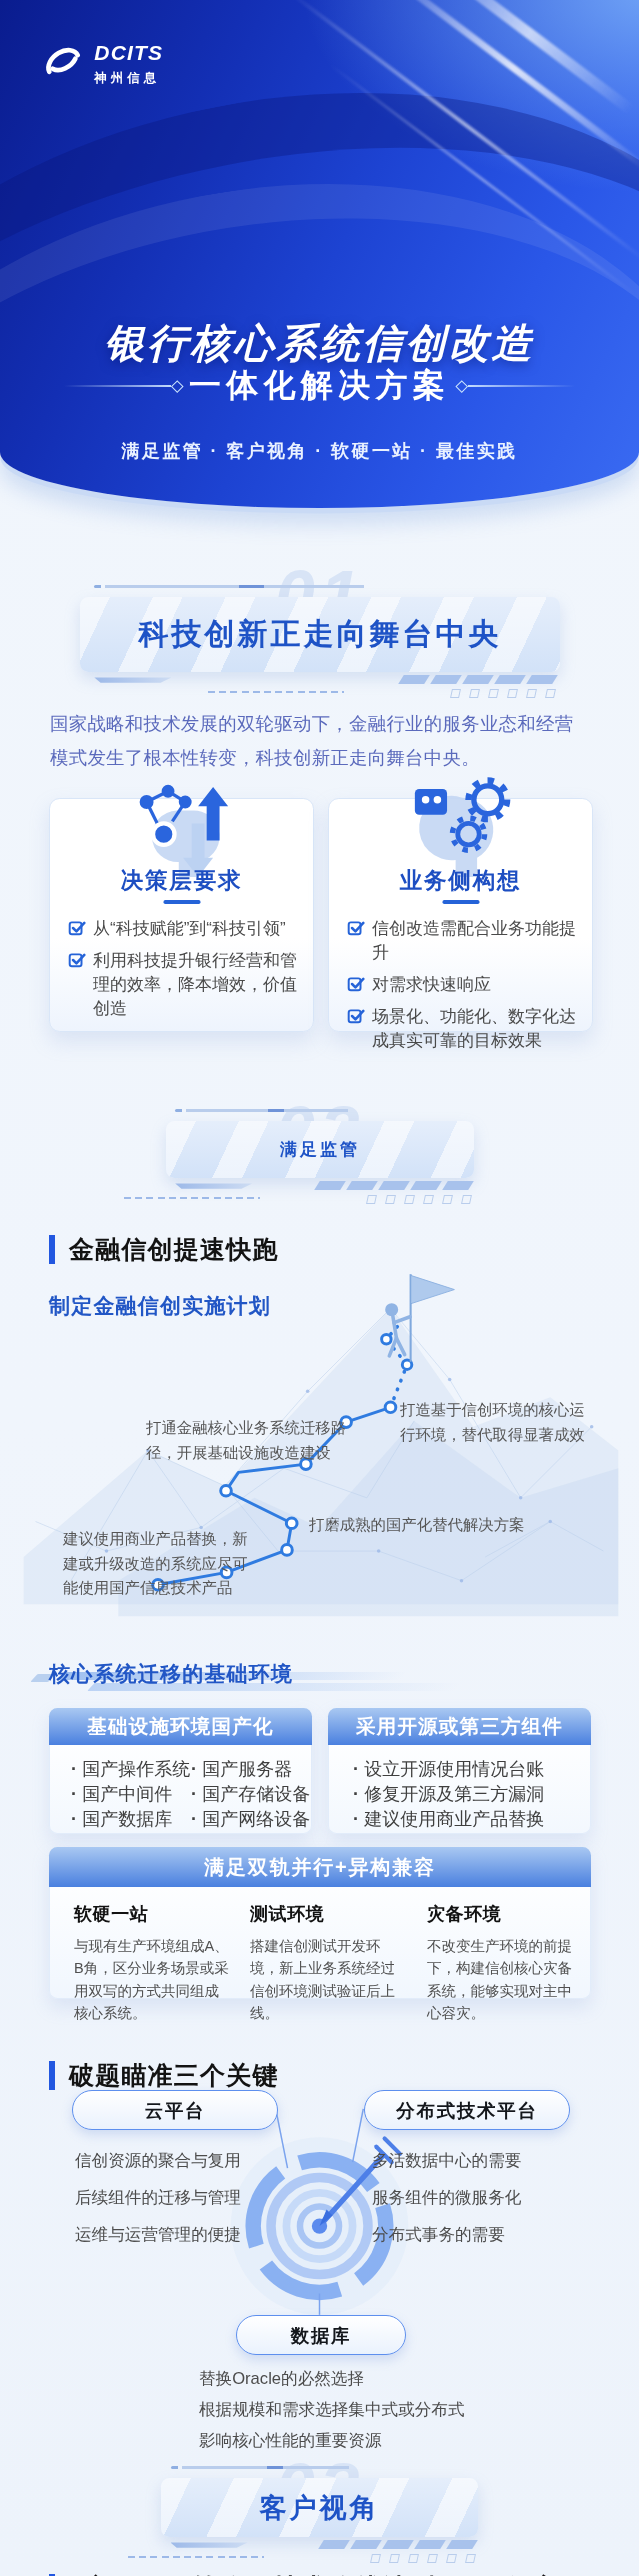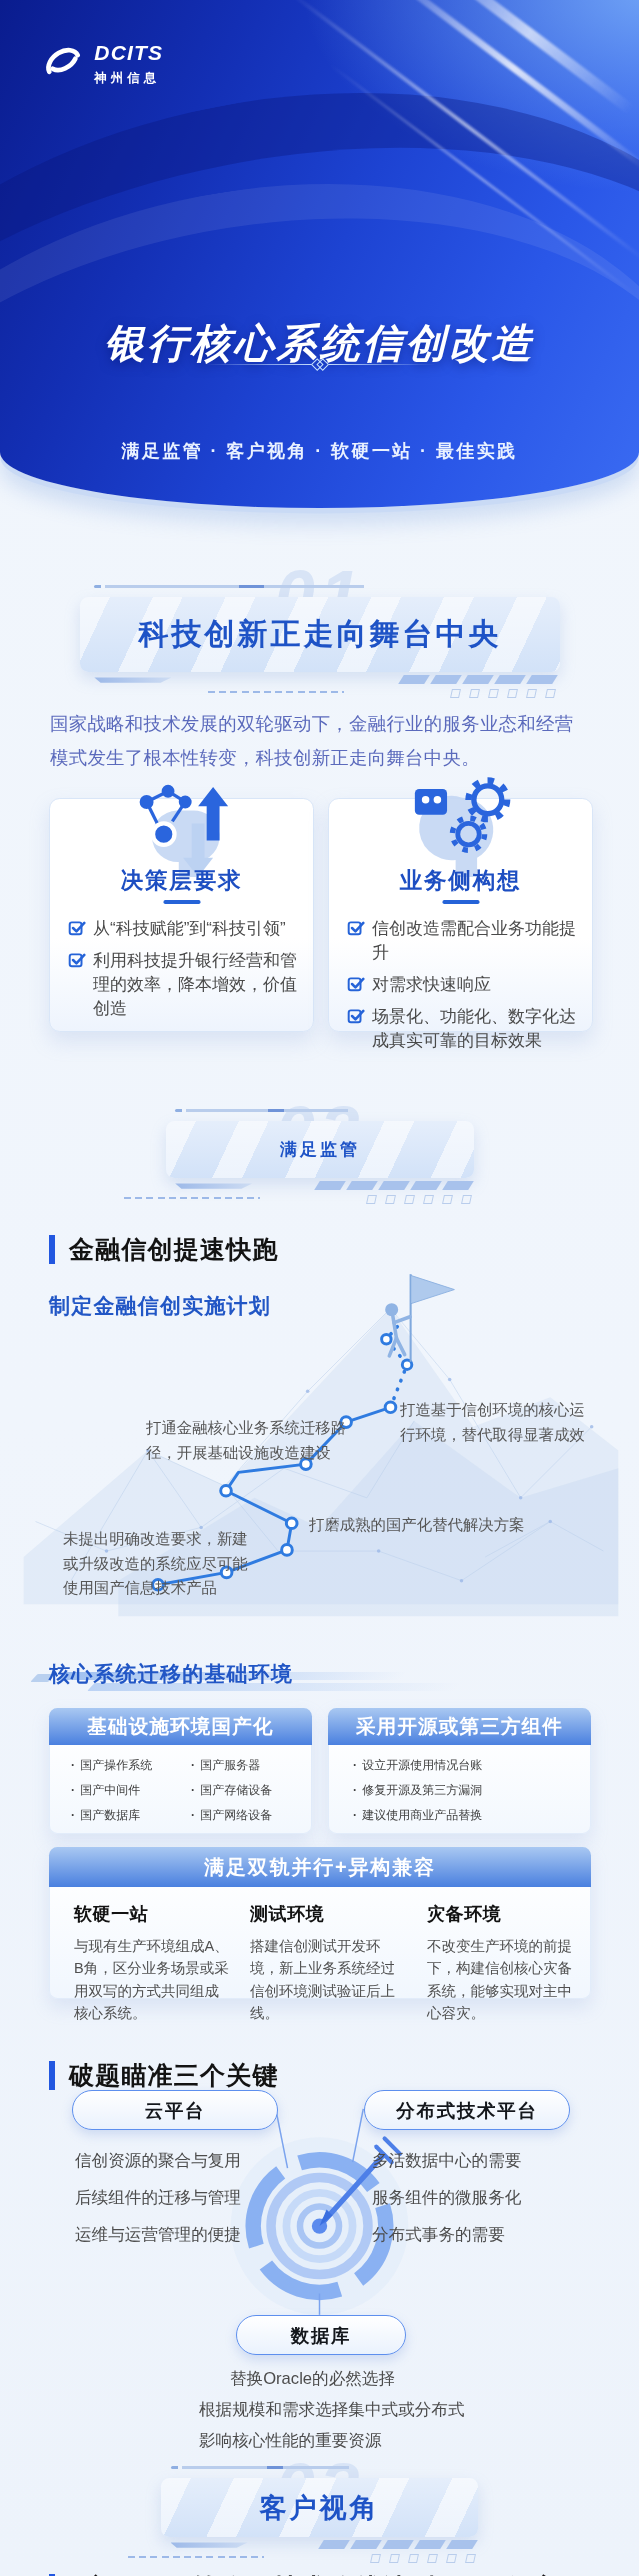--- a/index.html
+++ b/index.html
@@ -74,21 +74,21 @@
   .streaks .st2{left:57px;top:10.7px;width:367px;opacity:.65;}
   .streaks .st3{left:0;top:2.4px;width:18px;background:#b9d0ef;}
   
   .chart-label{position:absolute;font-size:15.4px;line-height:1.6;color:#565656;z-index:2;}
   
   .env-card{position:absolute;width:263px;border-radius:8.3px;z-index:2;box-shadow:0 8.3px 16.6px rgba(150,175,225,.22);}
   .env-head{height:37px;border-radius:8.3px 8.3px 0 0;background:linear-gradient(180deg,#a9c8f2,#4a80df);
             display:flex;align-items:center;justify-content:center;font-size:19.5px;font-weight:900;color:#fff;letter-spacing:1.2px;}
   .env-body{position:relative;height:88px;border:1.2px solid #e2ecfa;border-top:none;border-radius:0 0 8.3px 8.3px;
             background:linear-gradient(180deg,#fdfeff,#f3f8fe);}
-  .env-li{position:absolute;font-size:12px;color:#3f3f3f;white-space:nowrap;}
+  .env-li{position:absolute;font-size:18px;color:#3f3f3f;white-space:nowrap;}
   .env-li::before{content:"·";font-weight:900;margin-right:5.3px;}
   
   .dual-card{position:absolute;left:49px;top:1847px;width:542px;z-index:2;box-shadow:0 8.3px 16.6px rgba(150,175,225,.22);border-radius:8.3px;}
   .dual-head{height:40px;border-radius:8.3px 8.3px 0 0;background:linear-gradient(180deg,#a9c8f2,#4a80df);
              display:flex;align-items:center;justify-content:center;font-size:20px;font-weight:900;color:#fff;letter-spacing:1.8px;}
   .dual-body{position:relative;height:111px;border:1.2px solid #e2ecfa;border-top:none;border-radius:0 0 8.3px 8.3px;
              background:linear-gradient(180deg,#fdfeff,#f1f7fe);}
   .dual-col{position:absolute;top:15.4px;width:159px;}
   .dual-col h4{margin:0 0 8.3px 0;font-size:18px;font-weight:900;color:#121212;letter-spacing:0.6px;}
   .dual-col p{margin:0;font-size:14.5px;line-height:1.55;color:#4f4f4f;}
@@ -126,20 +126,21 @@
       <span class="logo-col">
         <span class="logo-en">DCITS</span>
         <span class="logo-cn">神州信息</span>
       </span>
     </div>
 
     <h1 class="hero-title">银行核心系统信创改造</h1>
 
     <div class="hero-sub">
       <span class="sub-line"></span>
+      <span class="sub-text">一体化解决方案</span>
       <span class="sub-line flip"></span>
     </div>
 
     <div class="hero-tag">满足监管 · 客户视角 · 软硬一站 · 最佳实践</div>
   </header>
 
   <div class="wm" style="top:555px;">01</div>
 
   <div class="sec-banner" style="left:80px;top:597px;width:480px;height:75px;">
     <div class="banner-stripes"></div>
@@ -331,21 +332,21 @@
       <g stroke="#90b4e4" stroke-width="6" stroke-linecap="round" fill="none">
         <line x1="664" y1="73" x2="670" y2="110"></line>
         <line x1="670" y1="110" x2="658" y2="140"></line>
         <line x1="670" y1="110" x2="684" y2="138"></line>
         <line x1="666" y1="84" x2="693" y2="74"></line>
       </g>
     </g>
   </svg>
 
   <div class="chart-label" style="left:146px;top:1416px;width:219px;">打通金融核心业务系统迁移路径，开展基础设施改造建设</div>
-  <div class="chart-label" style="left:63px;top:1527px;width:186px;">未提出明确改造要求，新建或升级改造的系统应尽可能使用国产信息技术产品</div>
+  <div class="chart-label" style="left:63px;top:1527px;width:186px;">建议使用商业产品替换，新建或升级改造的系统应尽可能使用国产信息技术产品</div>
   <div class="chart-label" style="left:400px;top:1398px;width:198px;">打造基于信创环境的核心运行环境，替代取得显著成效</div>
   <div class="chart-label" style="left:309px;top:1513px;width:249px;">打磨成熟的国产化替代解决方案</div>
 
   <h3 class="h-blue" style="top:1639px;font-size:21px;">核心系统迁移的基础环境</h3>
   <div class="streaks">
       <i class="st1"></i>
       <i class="st2"></i>
       <i class="st3"></i>
     </div>
 
@@ -413,21 +414,21 @@
 
   <div class="key-line" style="left:75px;top:2150px;">信创资源的聚合与复用</div>
   <div class="key-line" style="left:75px;top:2187px;">后续组件的迁移与管理</div>
   <div class="key-line" style="left:75px;top:2224px;">运维与运营管理的便捷</div>
 
   <div class="key-line" style="left:372px;top:2150px;">多活数据中心的需要</div>
   <div class="key-line" style="left:372px;top:2187px;">服务组件的微服务化</div>
   <div class="key-line" style="left:372px;top:2224px;">分布式事务的需要</div>
 
   <div class="key-pill" style="left:236px;top:2315px;width:168px;">数据库</div>
-  <div class="key-line" style="left:199px;top:2368px;margin-left:31px;">替换Oracle的必然选择</div>
+  <div class="key-line" style="left:199px;top:2368px;">替换Oracle的必然选择</div>
   <div class="key-line" style="left:199px;top:2399px;">根据规模和需求选择集中式或分布式</div>
   <div class="key-line" style="left:199px;top:2430px;">影响核心性能的重要资源</div>
 
   <div class="wm" style="top:2448px;">03</div>
 
   <div class="sec-banner" style="left:161px;top:2478px;width:317px;height:59px;">
     <div class="banner-stripes"></div>
     <div class="d-top"></div>
     <div class="d-bl"></div>
     <div class="d-br">

